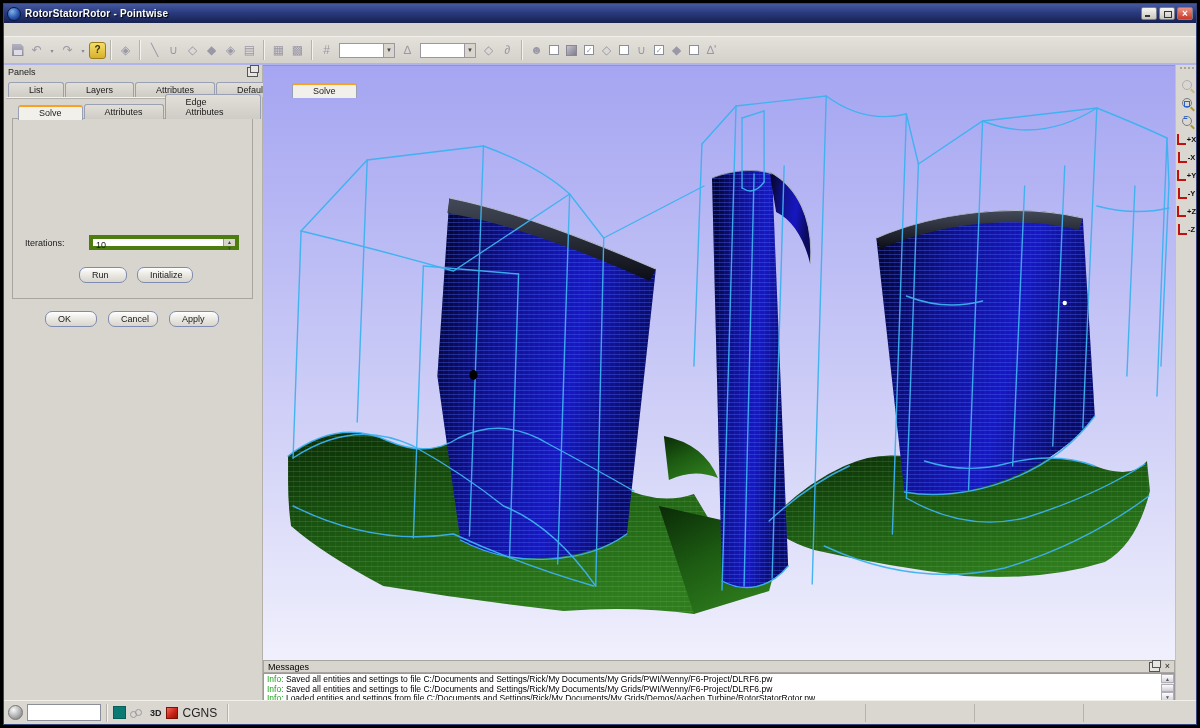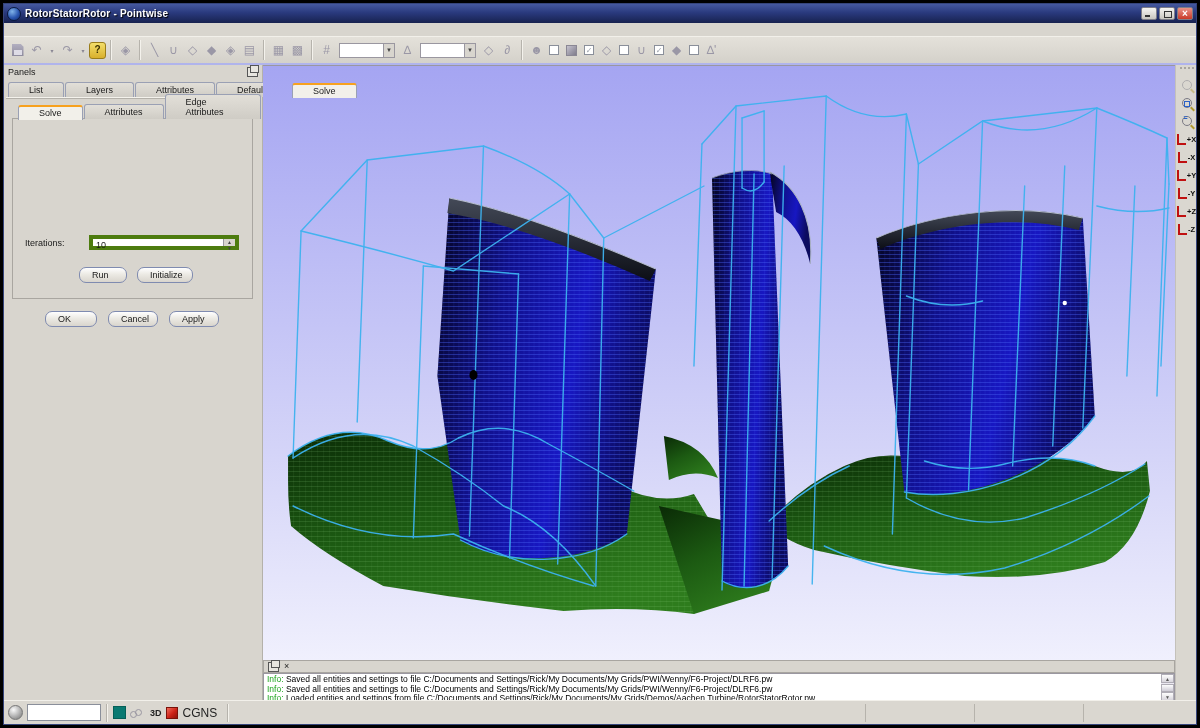--- a/index.html
+++ b/index.html
@@ -408,20 +408,21 @@
           <span class="axis-label">+Z</span>
         </div>
       <div class="vbtn">
           <span class="axis"></span>
           <span class="axis-label">-Z</span>
         </div>
     </div>
 
     <div class="messages">
       <div class="msg-header">
+        <span class="dock-title">Messages</span>
         <span class="float-ico"></span>
         <span class="msg-close">×</span>
       </div>
       <div class="msg-body">
         <div class="msg-line"><span class="pfx">Info:</span><span> Saved all entities and settings to file C:/Documents and Settings/Rick/My Documents/My Grids/PWI/Wenny/F6-Project/DLRF6.pw</span></div>
         <div class="msg-line"><span class="pfx">Info:</span><span> Saved all entities and settings to file C:/Documents and Settings/Rick/My Documents/My Grids/PWI/Wenny/F6-Project/DLRF6.pw</span></div>
         <div class="msg-line"><span class="pfx">Info:</span><span> Loaded entities and settings from file C:/Documents and Settings/Rick/My Documents/My Grids/Demos/Aachen Turbine/RotorStatorRotor.pw</span></div>
       </div>
       <div class="msg-scroll">
         <div class="sc-btn">▲</div>

